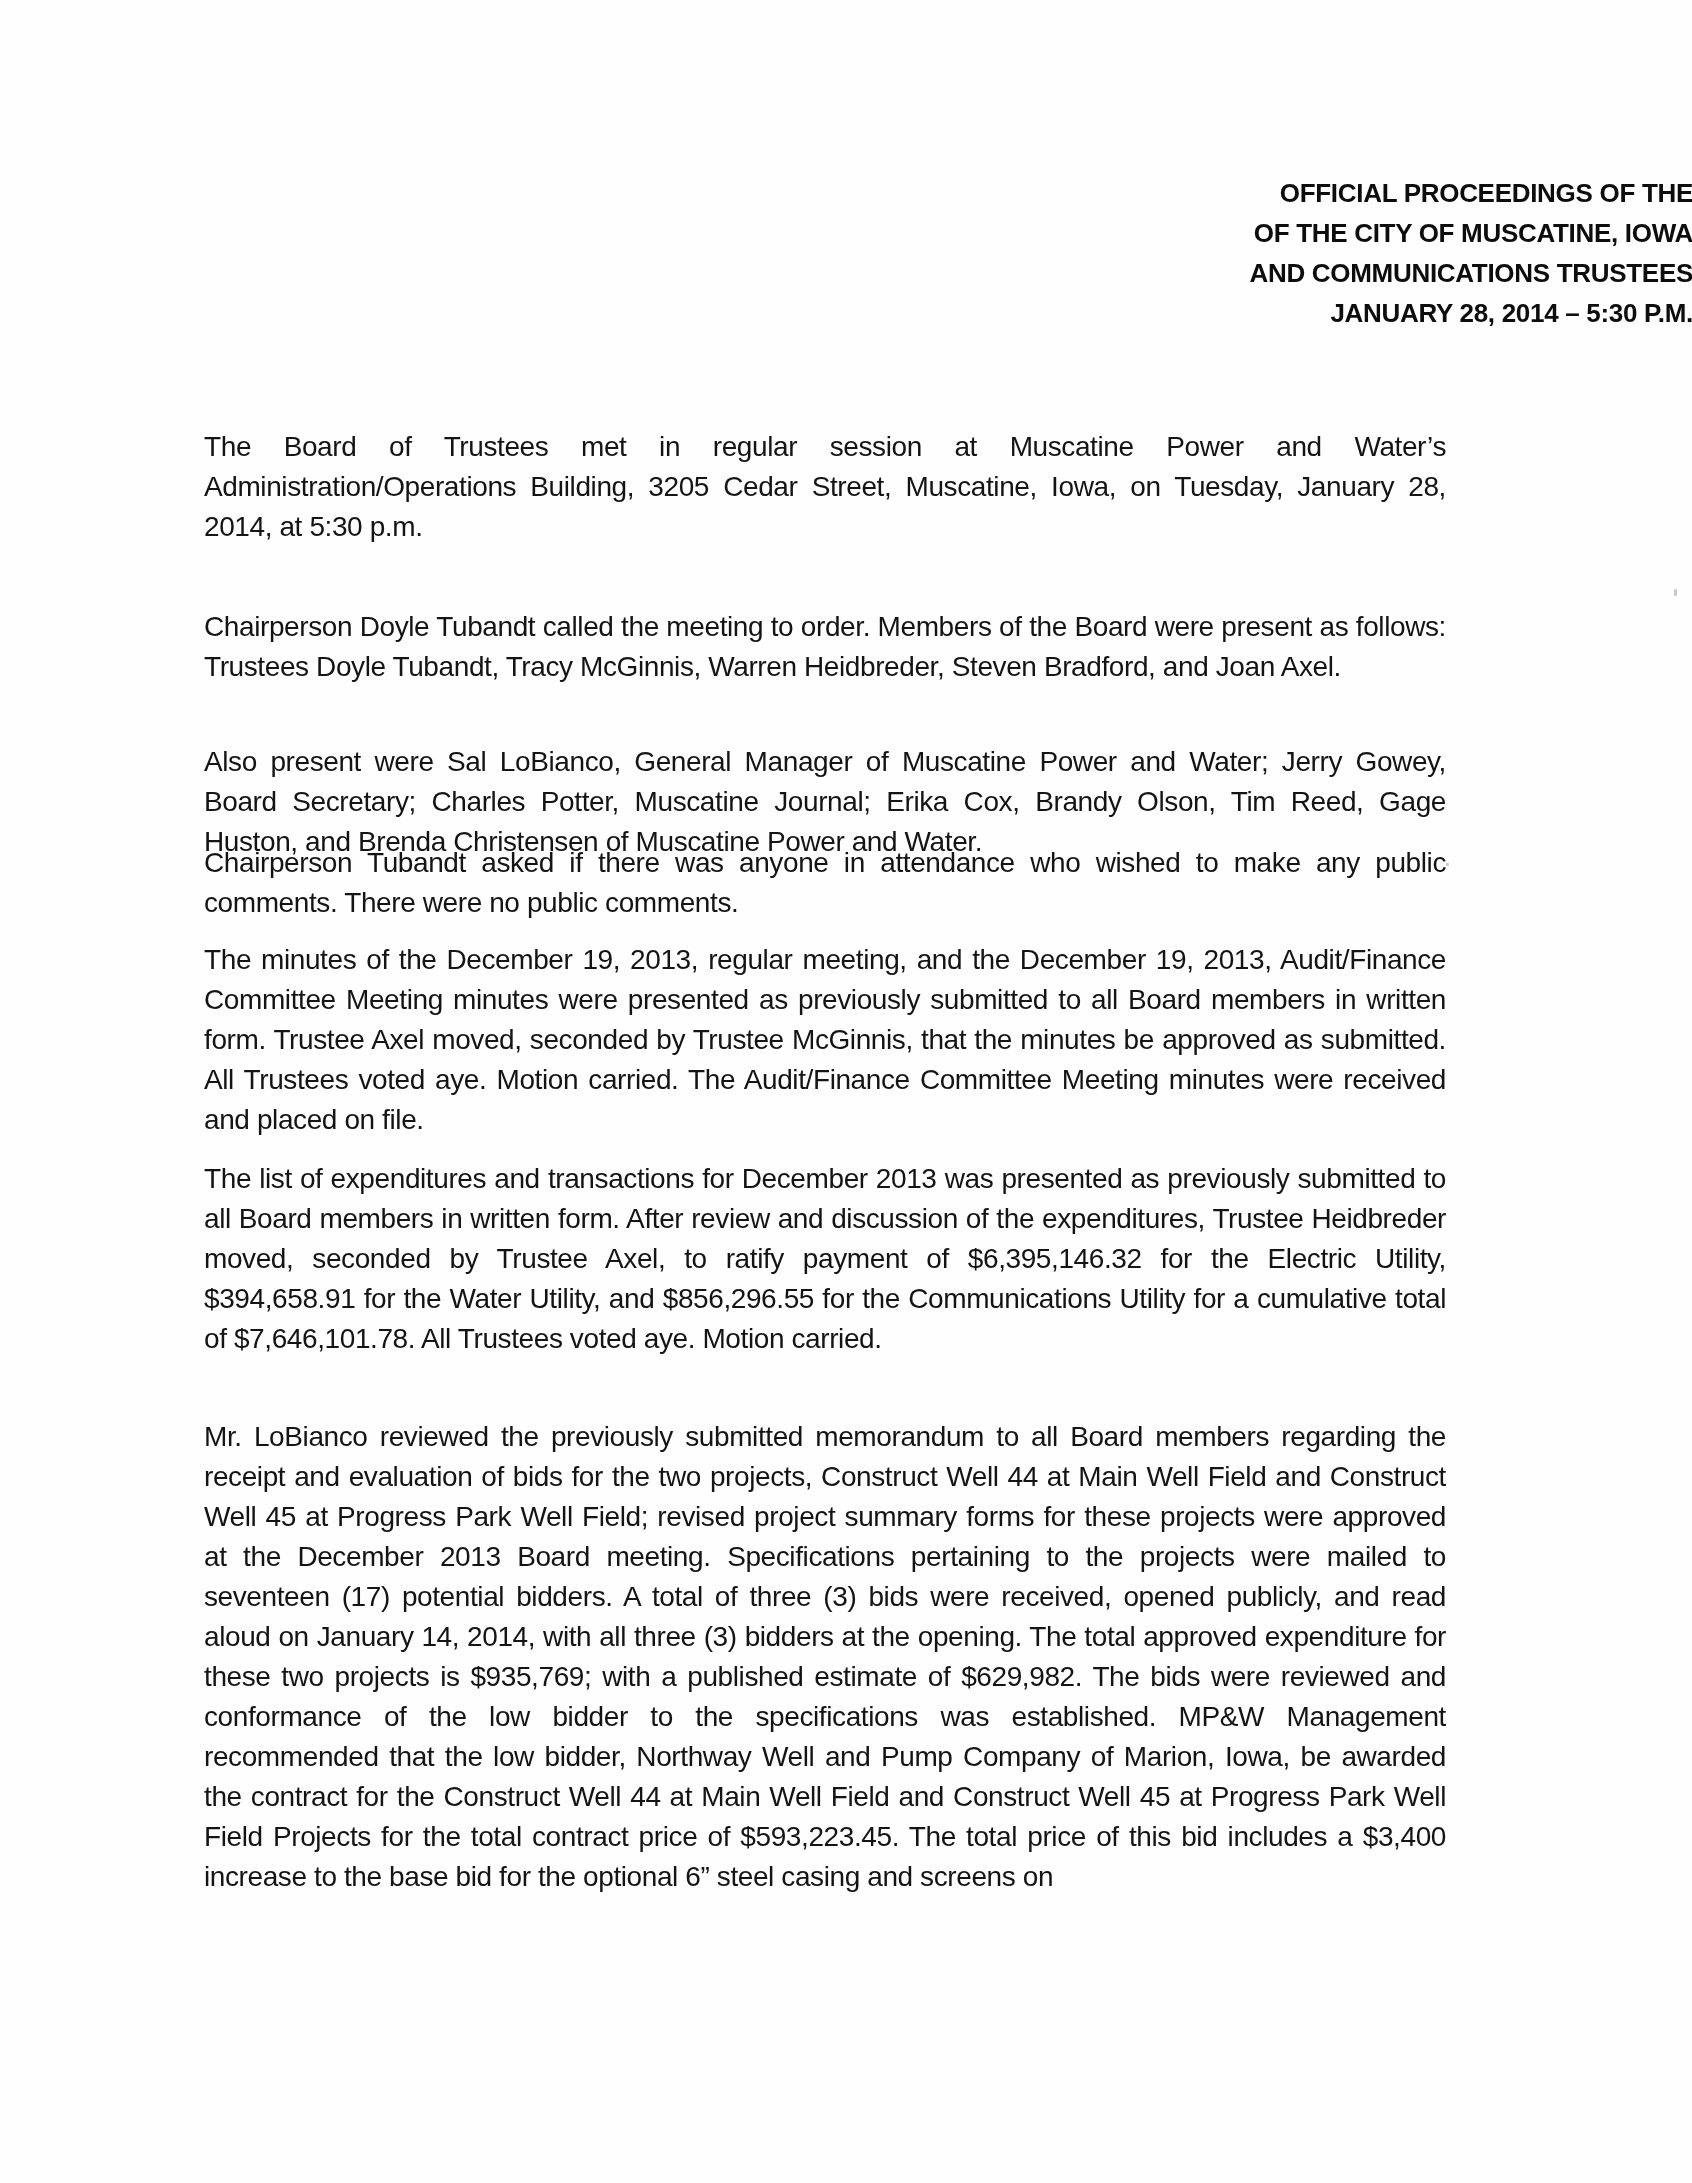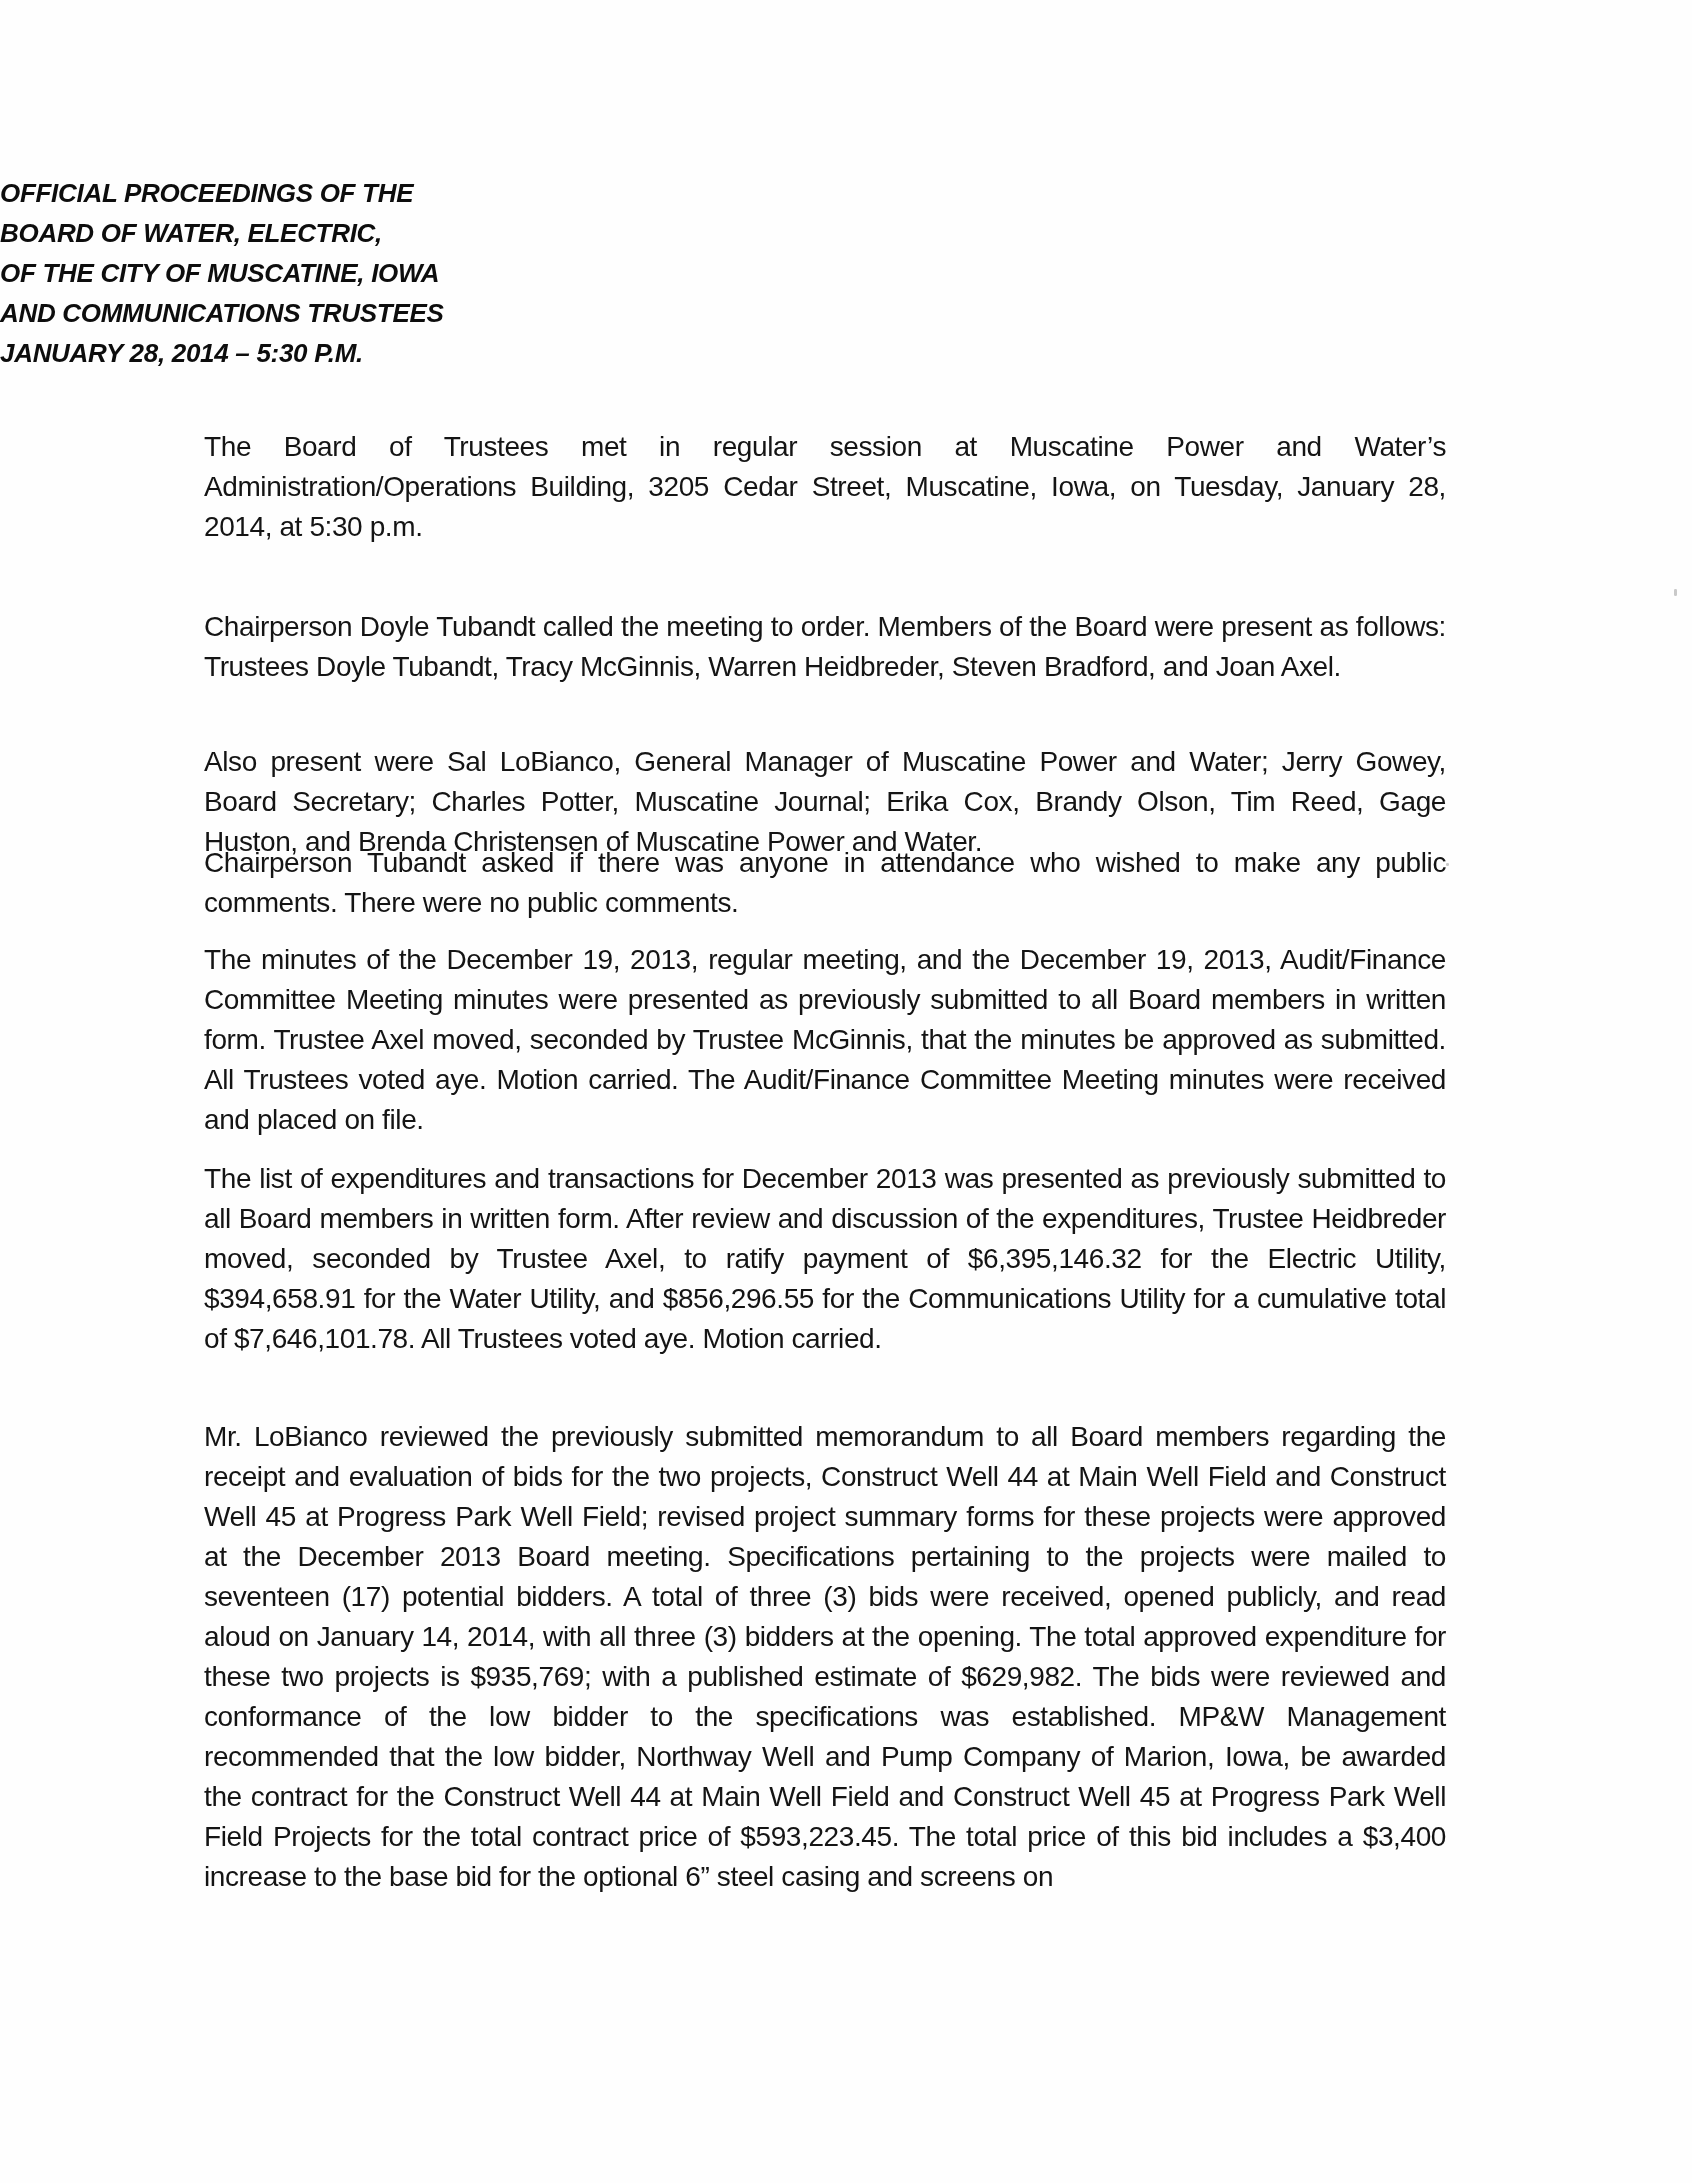--- a/index.html
+++ b/index.html
@@ -4,47 +4,45 @@
 <style>
   html, body { margin: 0; padding: 0; background: #ffffff; }
   body {
     width: 1693px; height: 2183px; position: relative; overflow: hidden;
     font-family: "Liberation Sans", "DejaVu Sans", sans-serif;
     color: #111111;
   }
   .page { position: absolute; left: 0; top: 0; width: 1693px; height: 2183px; background: #fefefe; }
   .title-block {
     position: absolute; left: 0; top: 173px; width: 1693px;
-    text-align: left;
+    text-align: right;
     font-family: "Liberation Sans", sans-serif;
     font-weight: bold; font-size: 26px; line-height: 40px;
     letter-spacing: -0.3px;
     color: #0d0d0d;
-    font-style: italic;
   }
   .title-line { display: block; }
   .body-text {
     position: absolute; left: 204px; width: 1242px;
     font-family: "Liberation Sans", sans-serif;
     font-size: 28px; line-height: 40px;
     text-align: justify; text-align-last: left;
     color: #141414;
     letter-spacing: -0.4px;
   }
   .para { margin: 0; position: absolute; left: 0; width: 1242px; }
   .scan-mark { position: absolute; background: #c9c9c9; border-radius: 1.3px; }
 </style>
 </head>
 <body>
 
 <div class="page">
 
   <div class="title-block">
     <span class="title-line">OFFICIAL PROCEEDINGS OF THE</span>
-    <span class="title-line">BOARD OF WATER, ELECTRIC,</span>
     <span class="title-line">OF THE CITY OF MUSCATINE, IOWA</span>
     <span class="title-line">AND COMMUNICATIONS TRUSTEES</span>
     <span class="title-line">JANUARY 28, 2014 – 5:30 P.M.</span>
   </div>
 
   <div class="body-text" style="top:0;">
     <p class="para" style="top:427px;">The Board of Trustees met in regular session at Muscatine Power and Water’s Administration/Operations Building, 3205 Cedar Street, Muscatine, Iowa, on Tuesday, January 28, 2014, at 5:30 p.m.</p>
     <p class="para" style="top:568px;margin-top:39px;">Chairperson Doyle Tubandt called the meeting to order. Members of the Board were present as follows: Trustees Doyle Tubandt, Tracy McGinnis, Warren Heidbreder, Steven Bradford, and Joan Axel.</p>
     <p class="para" style="top:706px;margin-top:36px;">Also present were Sal LoBianco, General Manager of Muscatine Power and Water; Jerry Gowey, Board Secretary; Charles Potter, Muscatine Journal; Erika Cox, Brandy Olson, Tim Reed, Gage Huston, and Brenda Christensen of Muscatine Power and Water.</p>
     <p class="para" style="top:843px;">Chairperson Tubandt asked if there was anyone in attendance who wished to make any public comments. There were no public comments.</p>

